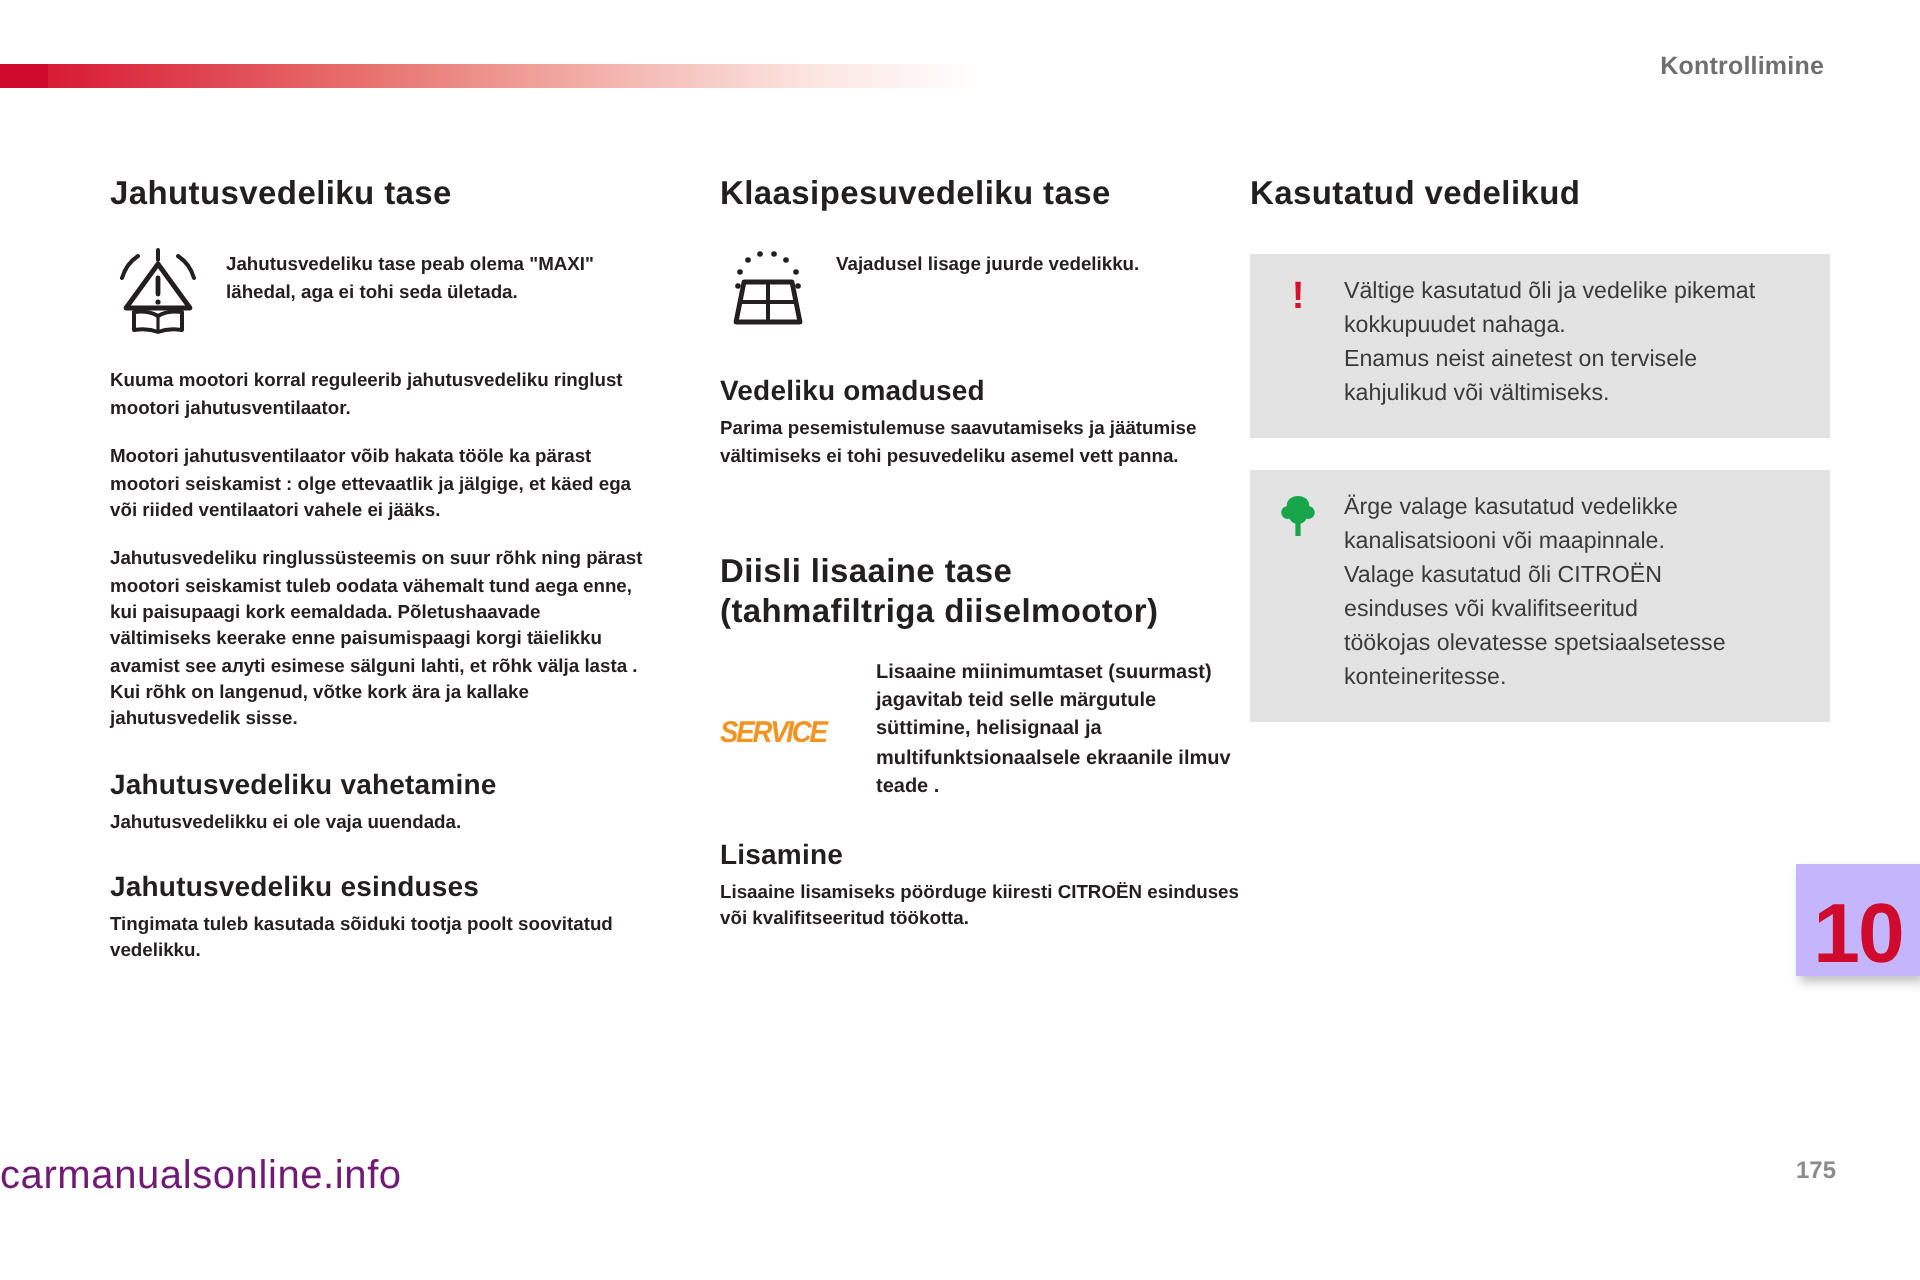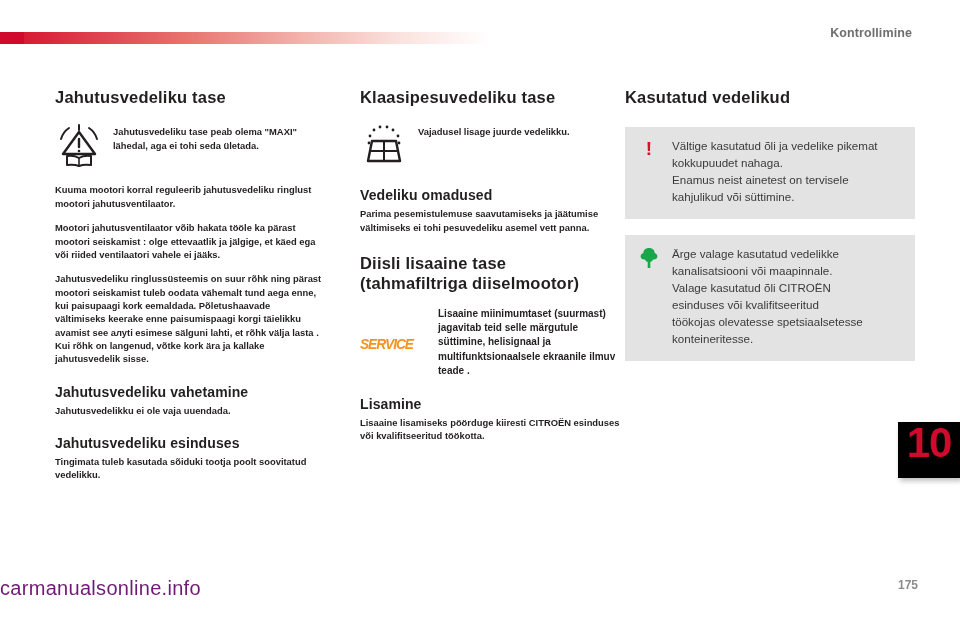--- a/index.html
+++ b/index.html
@@ -35,25 +35,25 @@
     right: 48px; top: 26px;
     font-size: 12.5px;
     font-weight: bold;
     color: #6f6f6f;
     letter-spacing: .1px;
   }
 
   
   .chapter-tab {
     position: absolute;
-    right: 0; top: 422px;
+    right: 0; top: 432px;
     width: 62px; height: 56px;
-    background: #000000;
-    display: flex;
-    align-items: flex-start;
+    background: #c4b5fd;
+    display: flex;
+    align-items: flex-end;
     justify-content: center;
     box-shadow: 2px 3px 5px rgba(0,0,0,.25);
   }
   .chapter-tab .num {
     font-size: 42px;
     font-weight: bold;
     color: #cf0a2c;
     line-height: 1;
     letter-spacing: -1px;
   }
@@ -267,21 +267,21 @@
             <path d="M10 30 L38 30" stroke="#231f20" stroke-width="2"></path>
             <path d="M24 20 L24 40" stroke="#231f20" stroke-width="2"></path>
           </svg>
         </span>
         <span class="ntext">Vajadusel lisage juurde vedelikku.</span>
       </div>
 
       <h2 class="sub">Vedeliku omadused</h2>
       <p class="body">Parima pesemistulemuse saavutamiseks ja jäätumise vältimiseks ei tohi pesuvedeliku asemel vett panna.</p>
 
-      <h1 class="sec" style="margin-top:20px;">
+      <h1 class="sec" style="margin-top:43px;">
         <span>Diisli lisaaine tase</span><br>
         <span>(tahmafiltriga diiselmootor)</span>
       </h1>
 
       <div class="service-row">
         <span class="service-badge">SERVICE</span>
         <span class="service-text">Lisaaine miinimumtaset (suurmast) jagavitab teid selle märgutule süttimine, helisignaal ja multifunktsionaalsele ekraanile ilmuv teade .</span>
       </div>
 
       <h2 class="sub">Lisamine</h2>
@@ -292,21 +292,21 @@
       <h1 class="sec" style="margin-bottom:20px;">Kasutatud vedelikud</h1>
 
       <div class="callout">
         <span class="cicon">
           <span class="bang">!</span>
         </span>
         <span class="ctext">
           <span>Vältige kasutatud õli ja vedelike pikemat</span><br>
           <span>kokkupuudet nahaga.</span><br>
           <span>Enamus neist ainetest on tervisele</span><br>
-          <span>kahjulikud või süttimine.</span>
+          <span>kahjulikud või vältimiseks.</span>
         </span>
       </div>
 
       <div class="callout">
         <span class="cicon">
           <svg width="20" height="22" viewBox="0 0 20 22">
             <path d="M10 1 C6.4 1 4.2 3.4 4.4 6 C2.3 6.6 1.2 8.4 1.8 10.2 C2.3 11.9 4 12.7 5.8 12.4 C6.6 14.1 8.2 15 10 15 C11.8 15 13.4 14.1 14.2 12.4 C16 12.7 17.7 11.9 18.2 10.2 C18.8 8.4 17.7 6.6 15.6 6 C15.8 3.4 13.6 1 10 1 Z" fill="#17a64a"></path>
             <rect x="8.7" y="13" width="2.6" height="8" fill="#17a64a"></rect>
           </svg>
         </span>

